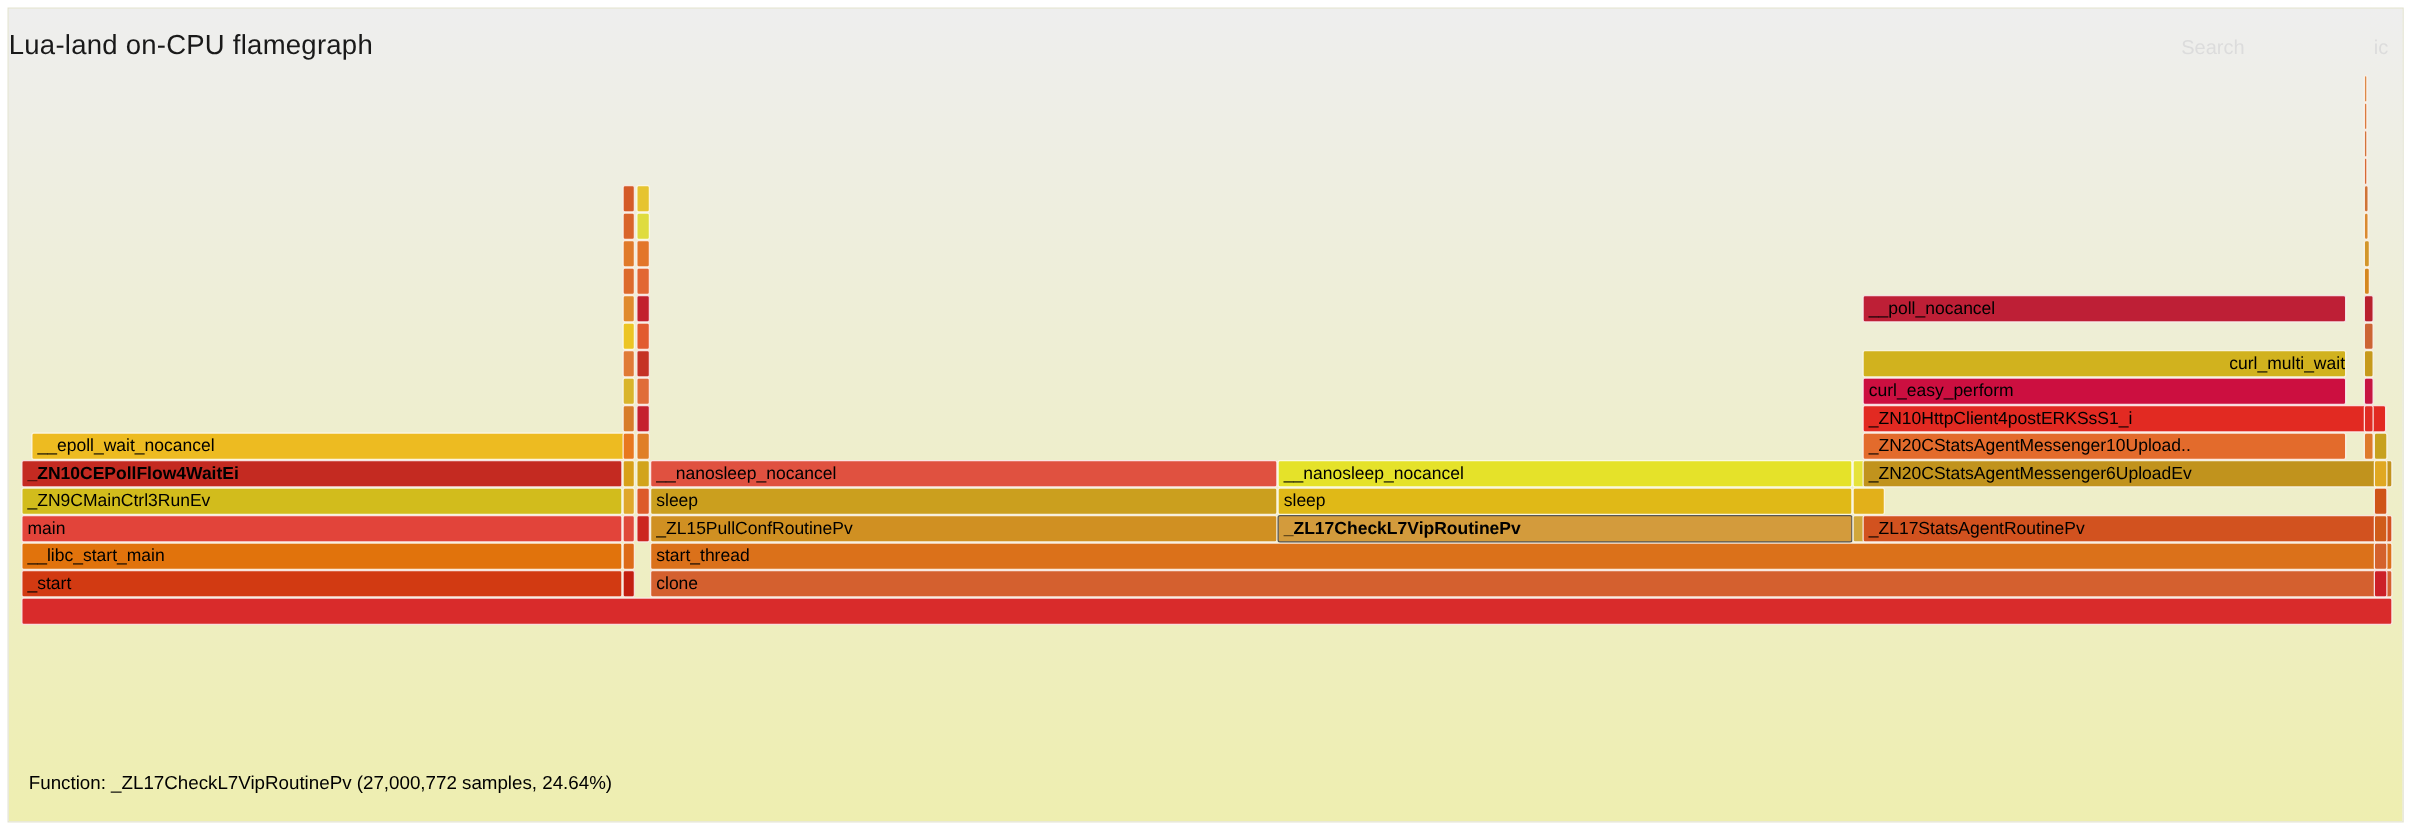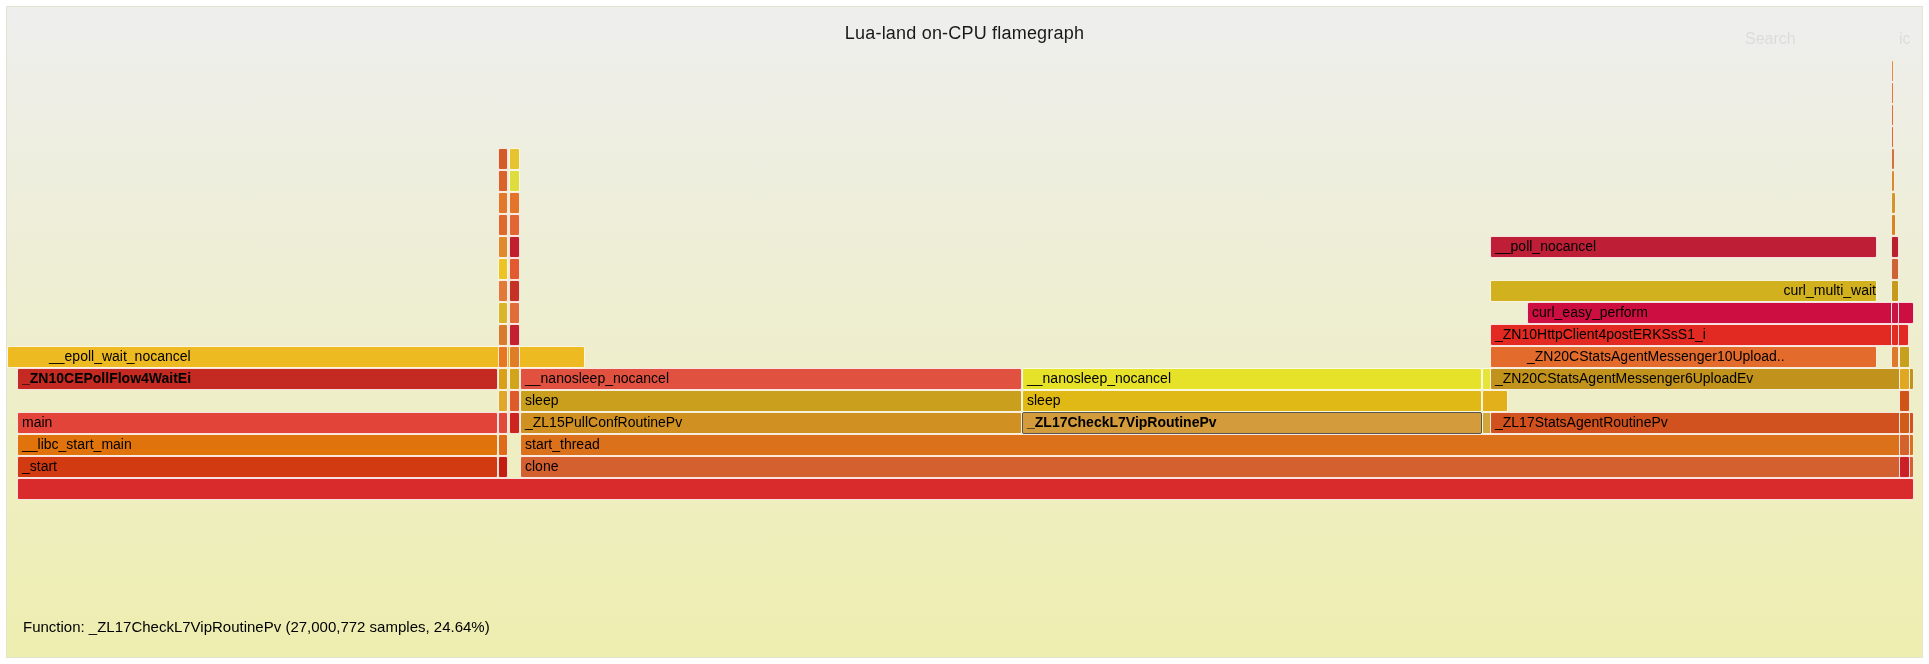--- a/index.html
+++ b/index.html
@@ -28,22 +28,21 @@
     background: linear-gradient(#eeeeee 0%, #eeeeb0 100%);
     border: 1px solid #e3e3d2;
     box-sizing: border-box;
     overflow: hidden;
   }
   #title {
     position: absolute;
     left: 0;
     top: 16px;
     width: 100%;
-    text-align: center;
-    font-size: 18px;
+    font-size: 22px;
     color: #191919;
     font-family: "Liberation Sans", sans-serif;
     letter-spacing: .2px;
   }
   .ctl {
     position: absolute;
     font-size: 16px;
     color: #dcdcdc;
     font-family: "Liberation Sans", sans-serif;
     user-select: none;
@@ -104,24 +103,27 @@
         </div>
         <div class="frame" title="_start" style="left: 10px; top: 449px; width: 481px; height: 22px; background: rgb(210, 58, 18);">
           <span>_start</span>
         </div>
         <div class="frame" title="__libc_start_main" style="left: 10px; top: 427px; width: 481px; height: 22px; background: rgb(225, 115, 12);">
           <span>__libc_start_main</span>
         </div>
         <div class="frame" title="main" style="left: 10px; top: 405px; width: 481px; height: 22px; background: rgb(226, 68, 58);">
           <span>main</span>
         </div>
+        <div class="frame" title="_ZN9CMainCtrl3RunEv" style="left: 10px; top: 383px; width: 481px; height: 22px; background: rgb(210, 188, 28);">
+          <span>_ZN9CMainCtrl3RunEv</span>
+        </div>
         <div class="frame" title="_ZN10CEPollFlow4WaitEi" style="left: 10px; top: 361px; width: 481px; height: 22px; background: rgb(196, 42, 33); font-weight: bold;">
           <span>_ZN10CEPollFlow4WaitEi</span>
         </div>
-        <div class="frame" title="__epoll_wait_nocancel" style="left: 0; top: 339px; width: 578px; height: 22px; background: rgb(237, 187, 33); padding-left: 37px;">
+        <div class="frame" title="__epoll_wait_nocancel" style="left: 18px; top: 339px; width: 481px; height: 22px; background: rgb(237, 187, 33);">
           <span>__epoll_wait_nocancel</span>
         </div>
         <div class="frame" title="clone" style="left: 491px; top: 449px; width: 10px; height: 22px; background: rgb(195, 31, 16);">
           <span></span>
         </div>
         <div class="frame" title="start_thread" style="left: 491px; top: 427px; width: 10px; height: 22px; background: rgb(221, 107, 24);">
           <span></span>
         </div>
         <div class="frame" title="thread-routine-a" style="left: 491px; top: 405px; width: 10px; height: 22px; background: rgb(224, 74, 58);">
           <span></span>
@@ -233,27 +235,27 @@
         </div>
         <div class="frame" title="_ZN20CStatsAgentMessenger6UploadEv" style="left: 1475px; top: 361px; width: 26px; height: 22px; background: rgb(230, 227, 58);">
           <span></span>
         </div>
         <div class="frame" title="_ZL17StatsAgentRoutinePv" style="left: 1483px; top: 405px; width: 424px; height: 22px; background: rgb(210, 82, 31);">
           <span>_ZL17StatsAgentRoutinePv</span>
         </div>
         <div class="frame" title="_ZN20CStatsAgentMessenger6UploadEv" style="left: 1483px; top: 361px; width: 424px; height: 22px; background: rgb(193, 147, 29);">
           <span>_ZN20CStatsAgentMessenger6UploadEv</span>
         </div>
-        <div class="frame" title="_ZN20CStatsAgentMessenger10Upload.." style="left: 1483px; top: 339px; width: 387px; height: 22px; background: rgb(227, 107, 44); padding-left: 32px;">
+        <div class="frame" title="_ZN20CStatsAgentMessenger10Upload.." style="left: 1483px; top: 339px; width: 387px; height: 22px; background: rgb(227, 107, 44);">
           <span>_ZN20CStatsAgentMessenger10Upload..</span>
         </div>
         <div class="frame" title="_ZN10HttpClient4postERKSsS1_i" style="left: 1483px; top: 317px; width: 419px; height: 22px; background: rgb(226, 42, 34);">
           <span>_ZN10HttpClient4postERKSsS1_i</span>
         </div>
-        <div class="frame" title="curl_easy_perform" style="left: 1483px; top: 295px; width: 387px; height: 22px; background: rgb(204, 15, 64); margin-left: 37px;">
+        <div class="frame" title="curl_easy_perform" style="left: 1483px; top: 295px; width: 387px; height: 22px; background: rgb(204, 15, 64);">
           <span>curl_easy_perform</span>
         </div>
         <div class="frame" title="curl_multi_wait" style="left: 1483px; top: 273px; width: 387px; height: 22px; background: rgb(209, 178, 30); text-align: right;">
           <span>curl_multi_wait</span>
         </div>
         <div class="frame" title="__poll_nocancel" style="left: 1483px; top: 229px; width: 387px; height: 22px; background: rgb(190, 31, 54);">
           <span>__poll_nocancel</span>
         </div>
         <div class="frame" title="spike-frame-1" style="left: 1892px; top: 449px; width: 11px; height: 22px; background: rgb(204, 32, 40);">
           <span></span>

